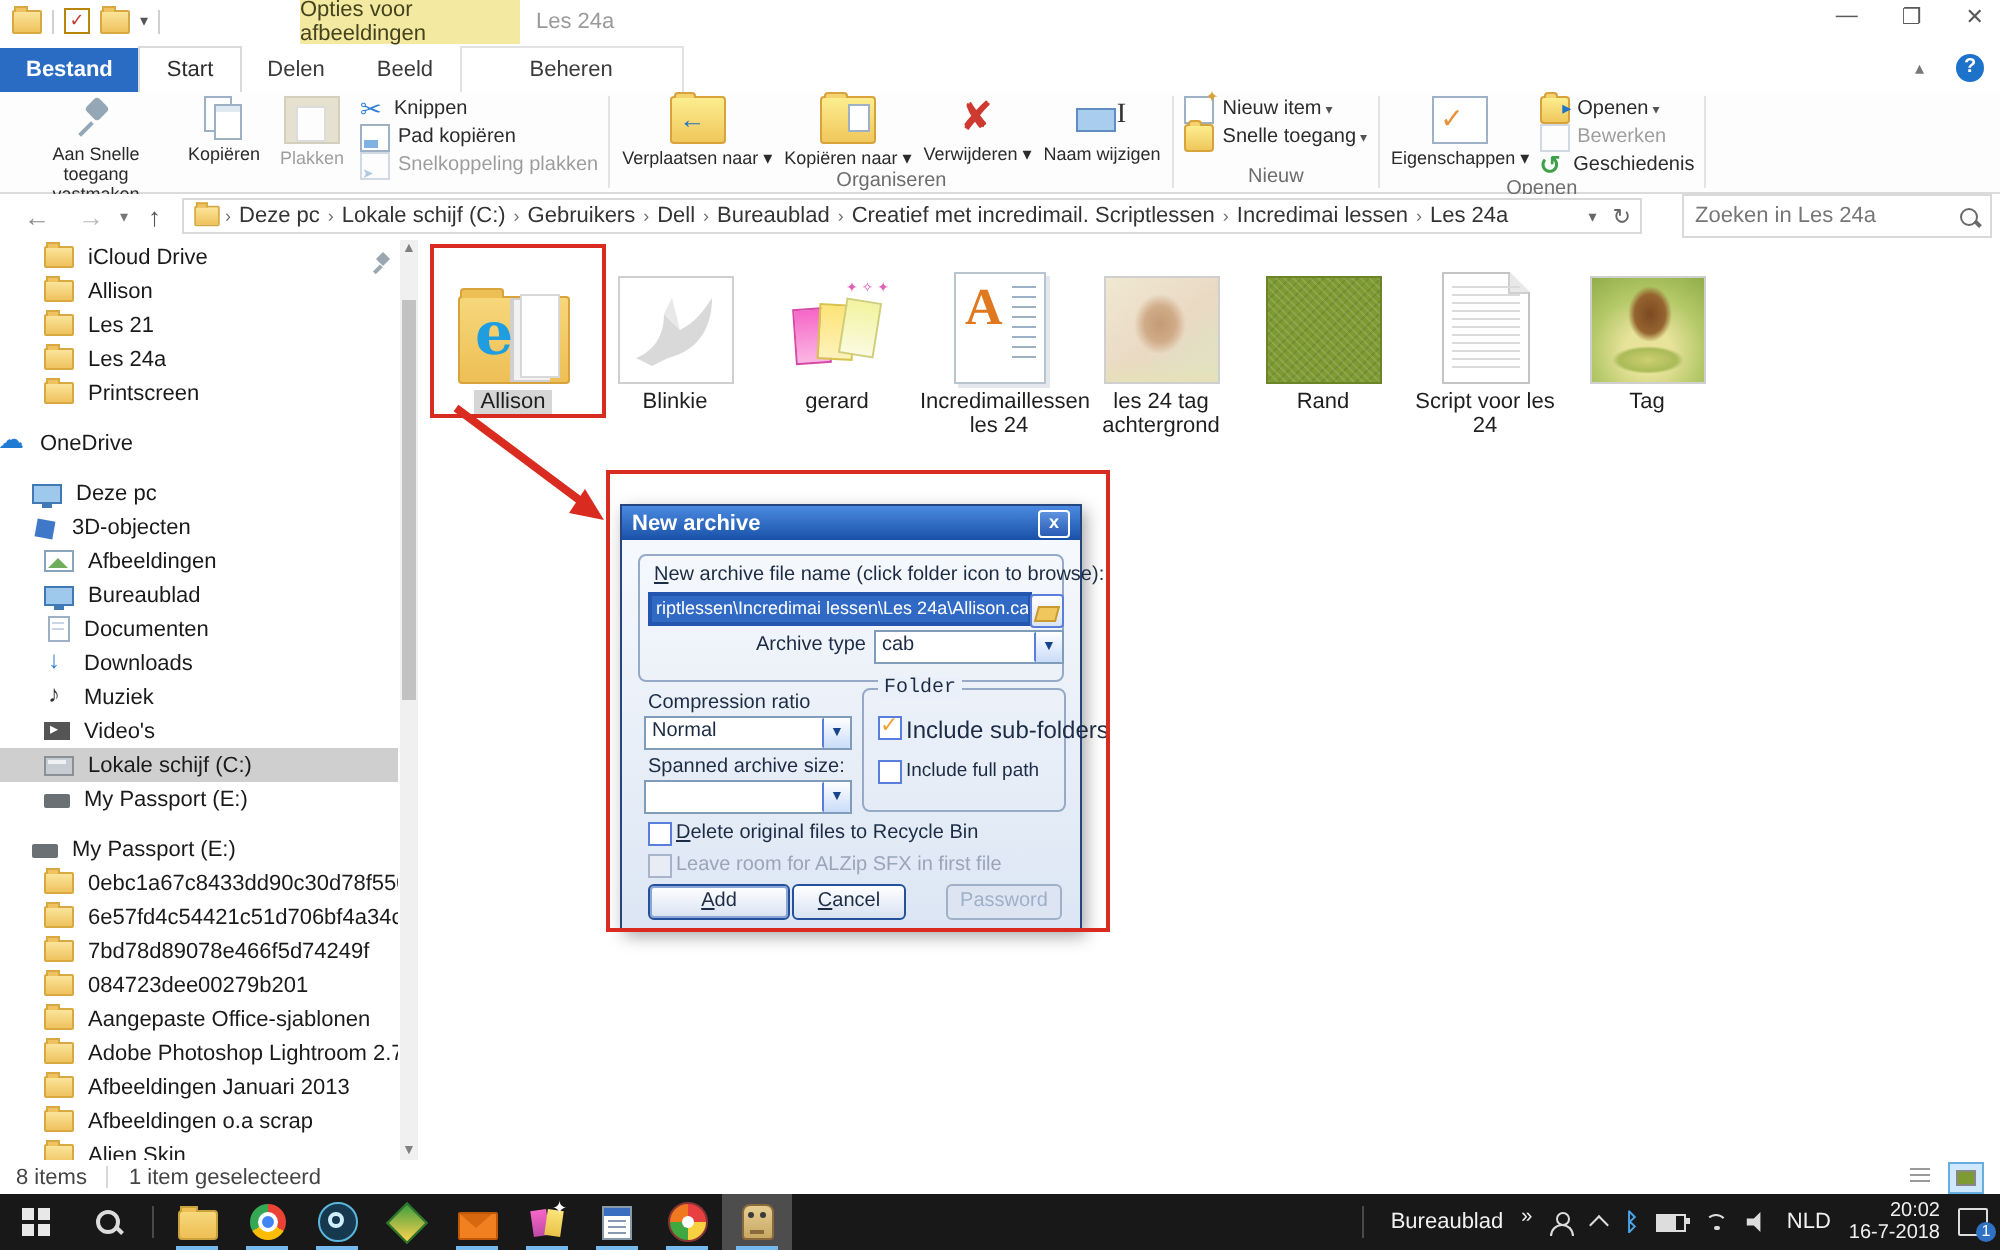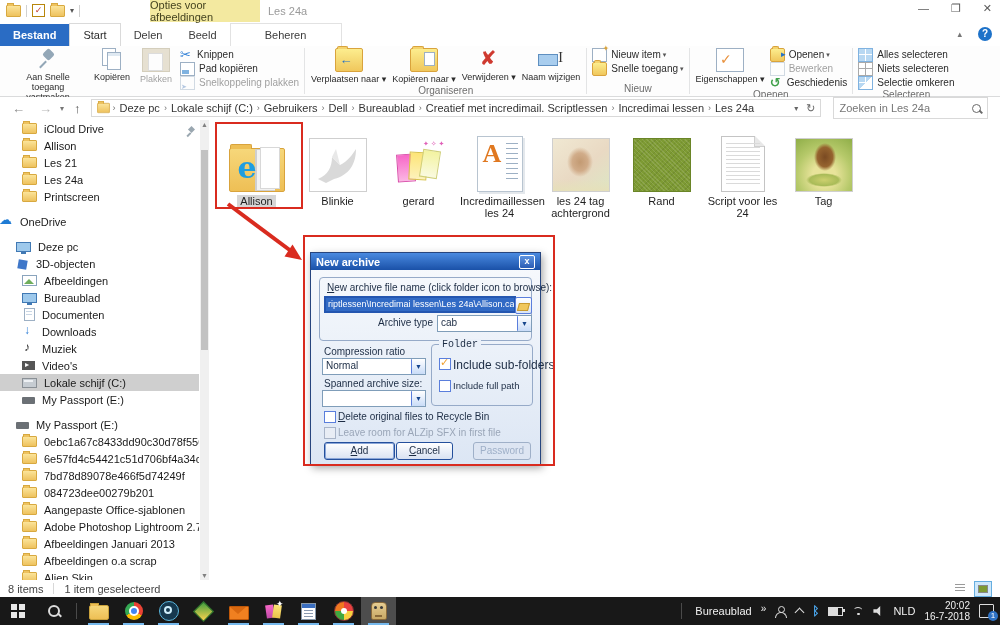--- a/index.html
+++ b/index.html
@@ -75,21 +75,21 @@
   .ri-selectinvert{background:linear-gradient(135deg,#b8d8f2 50%,#fff 50%);border:1px solid #7fb2e0;}
   
   .addressbar{position:absolute;left:0;top:97px;width:1000px;height:22px;background:#fff;display:flex;align-items:center;}
   .nav{color:#8a8a8a;font-size:13px;margin-left:12px;}
   .nav.up{color:#555;}
   .nav.small{font-size:8px;margin-left:8px;color:#777;}
   .bc-box{margin-left:10px;width:730px;height:18px;border:1px solid #d9d9d9;display:flex;align-items:center;padding:0 4px;box-sizing:border-box;}
   .crumb{font-size:11px;color:#333;white-space:nowrap;padding:0 2px;}
   .bc-sep{font-size:9px;color:#707070;padding:0 2px;}
   .bc-right{margin-left:auto;display:flex;gap:8px;align-items:center;color:#666;}
-  .search-box{margin-left:12px;width:155px;height:18px;border:1px solid #d9d9d9;display:flex;align-items:center;justify-content:space-between;padding:10px 6px;box-sizing:border-box;}
+  .search-box{margin-left:20px;width:155px;height:18px;border:1px solid #d9d9d9;display:flex;align-items:center;justify-content:space-between;padding:10px 6px;box-sizing:border-box;}
   .search-txt{font-size:11px;color:#767676;}
   .mag{width:7px;height:7px;border:1.5px solid #6a6a6a;border-radius:50%;position:relative;flex:none;}
   .mag::after{content:"";position:absolute;left:6px;top:6px;width:4px;height:1.5px;background:#6a6a6a;transform:rotate(45deg);}
   
   .sidebar{position:absolute;left:0;top:120px;width:199px;height:460px;overflow:hidden;background:#fff;}
   .srow{display:flex;align-items:center;height:17px;font-size:11px;color:#1a1a1a;white-space:nowrap;}
   .srow.sel{background:#cfcfcf;}
   .srow .lab{margin-left:7px;overflow:hidden;}
   .gap{margin-top:8px;}
   .si{flex:none;position:relative;display:block;width:13px;height:11px;}
@@ -361,39 +361,20 @@
             </div>
             <div class="rsml">
               <span class="ri s ri-history"></span>
               <span>Geschiedenis</span>
             </div>
           </div>
         </div>
         <div class="rlabel">Openen</div>
       </div>
       <div class="rsep"></div>
-      <div class="rgroup">
-        <div class="rgc">
-          <div class="rcol">
-            <div class="rsml">
-              <span class="ri s ri-selectall"></span>
-              <span>Alles selecteren</span>
-            </div>
-            <div class="rsml">
-              <span class="ri s ri-selectnone"></span>
-              <span>Niets selecteren</span>
-            </div>
-            <div class="rsml">
-              <span class="ri s ri-selectinvert"></span>
-              <span>Selectie omkeren</span>
-            </div>
-          </div>
-        </div>
-        <div class="rlabel">Selecteren</div>
-      </div>
     </div>
 
   <div class="addressbar">
     <span class="nav">←</span>
     <span class="nav" style="margin-left:14px;color:#b8b8b8;">→</span>
     <span class="nav small">▾</span>
     <span class="nav up" style="margin-left:10px;">↑</span>
     <div class="bc-box">
       <span class="mini-folder" style="transform:scale(.85);"></span>
       <span class="bc-sep">›</span>

